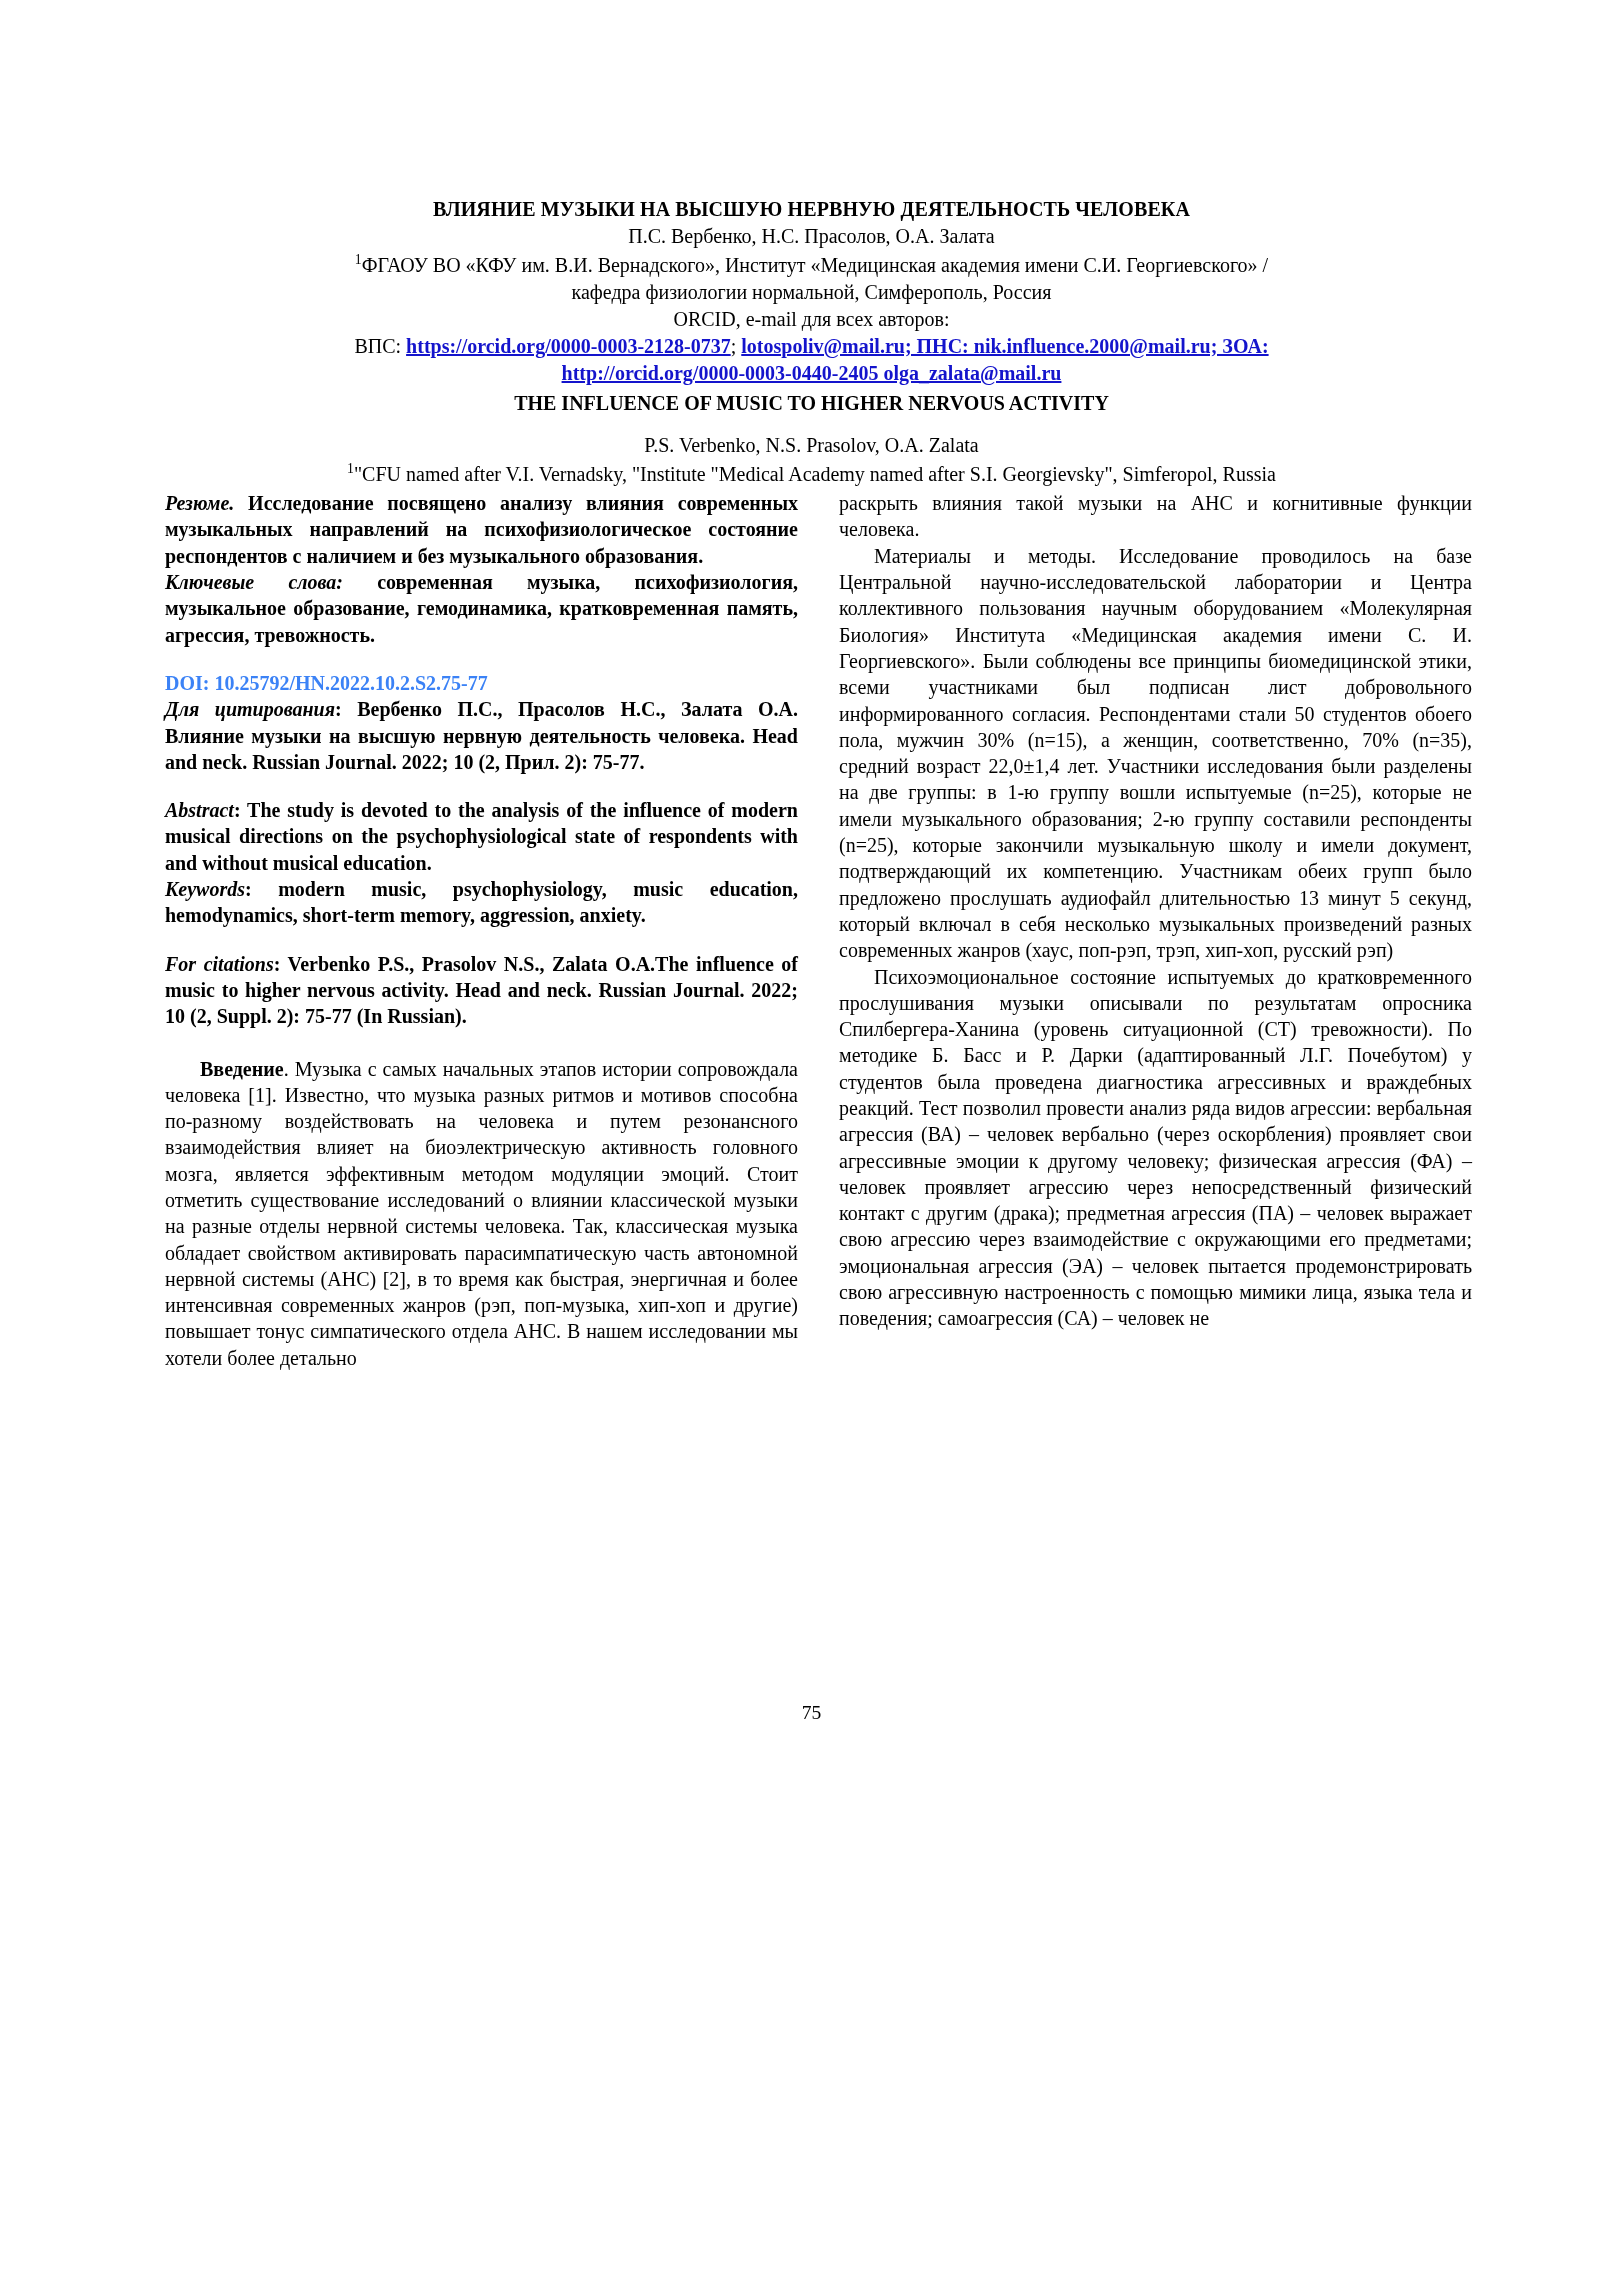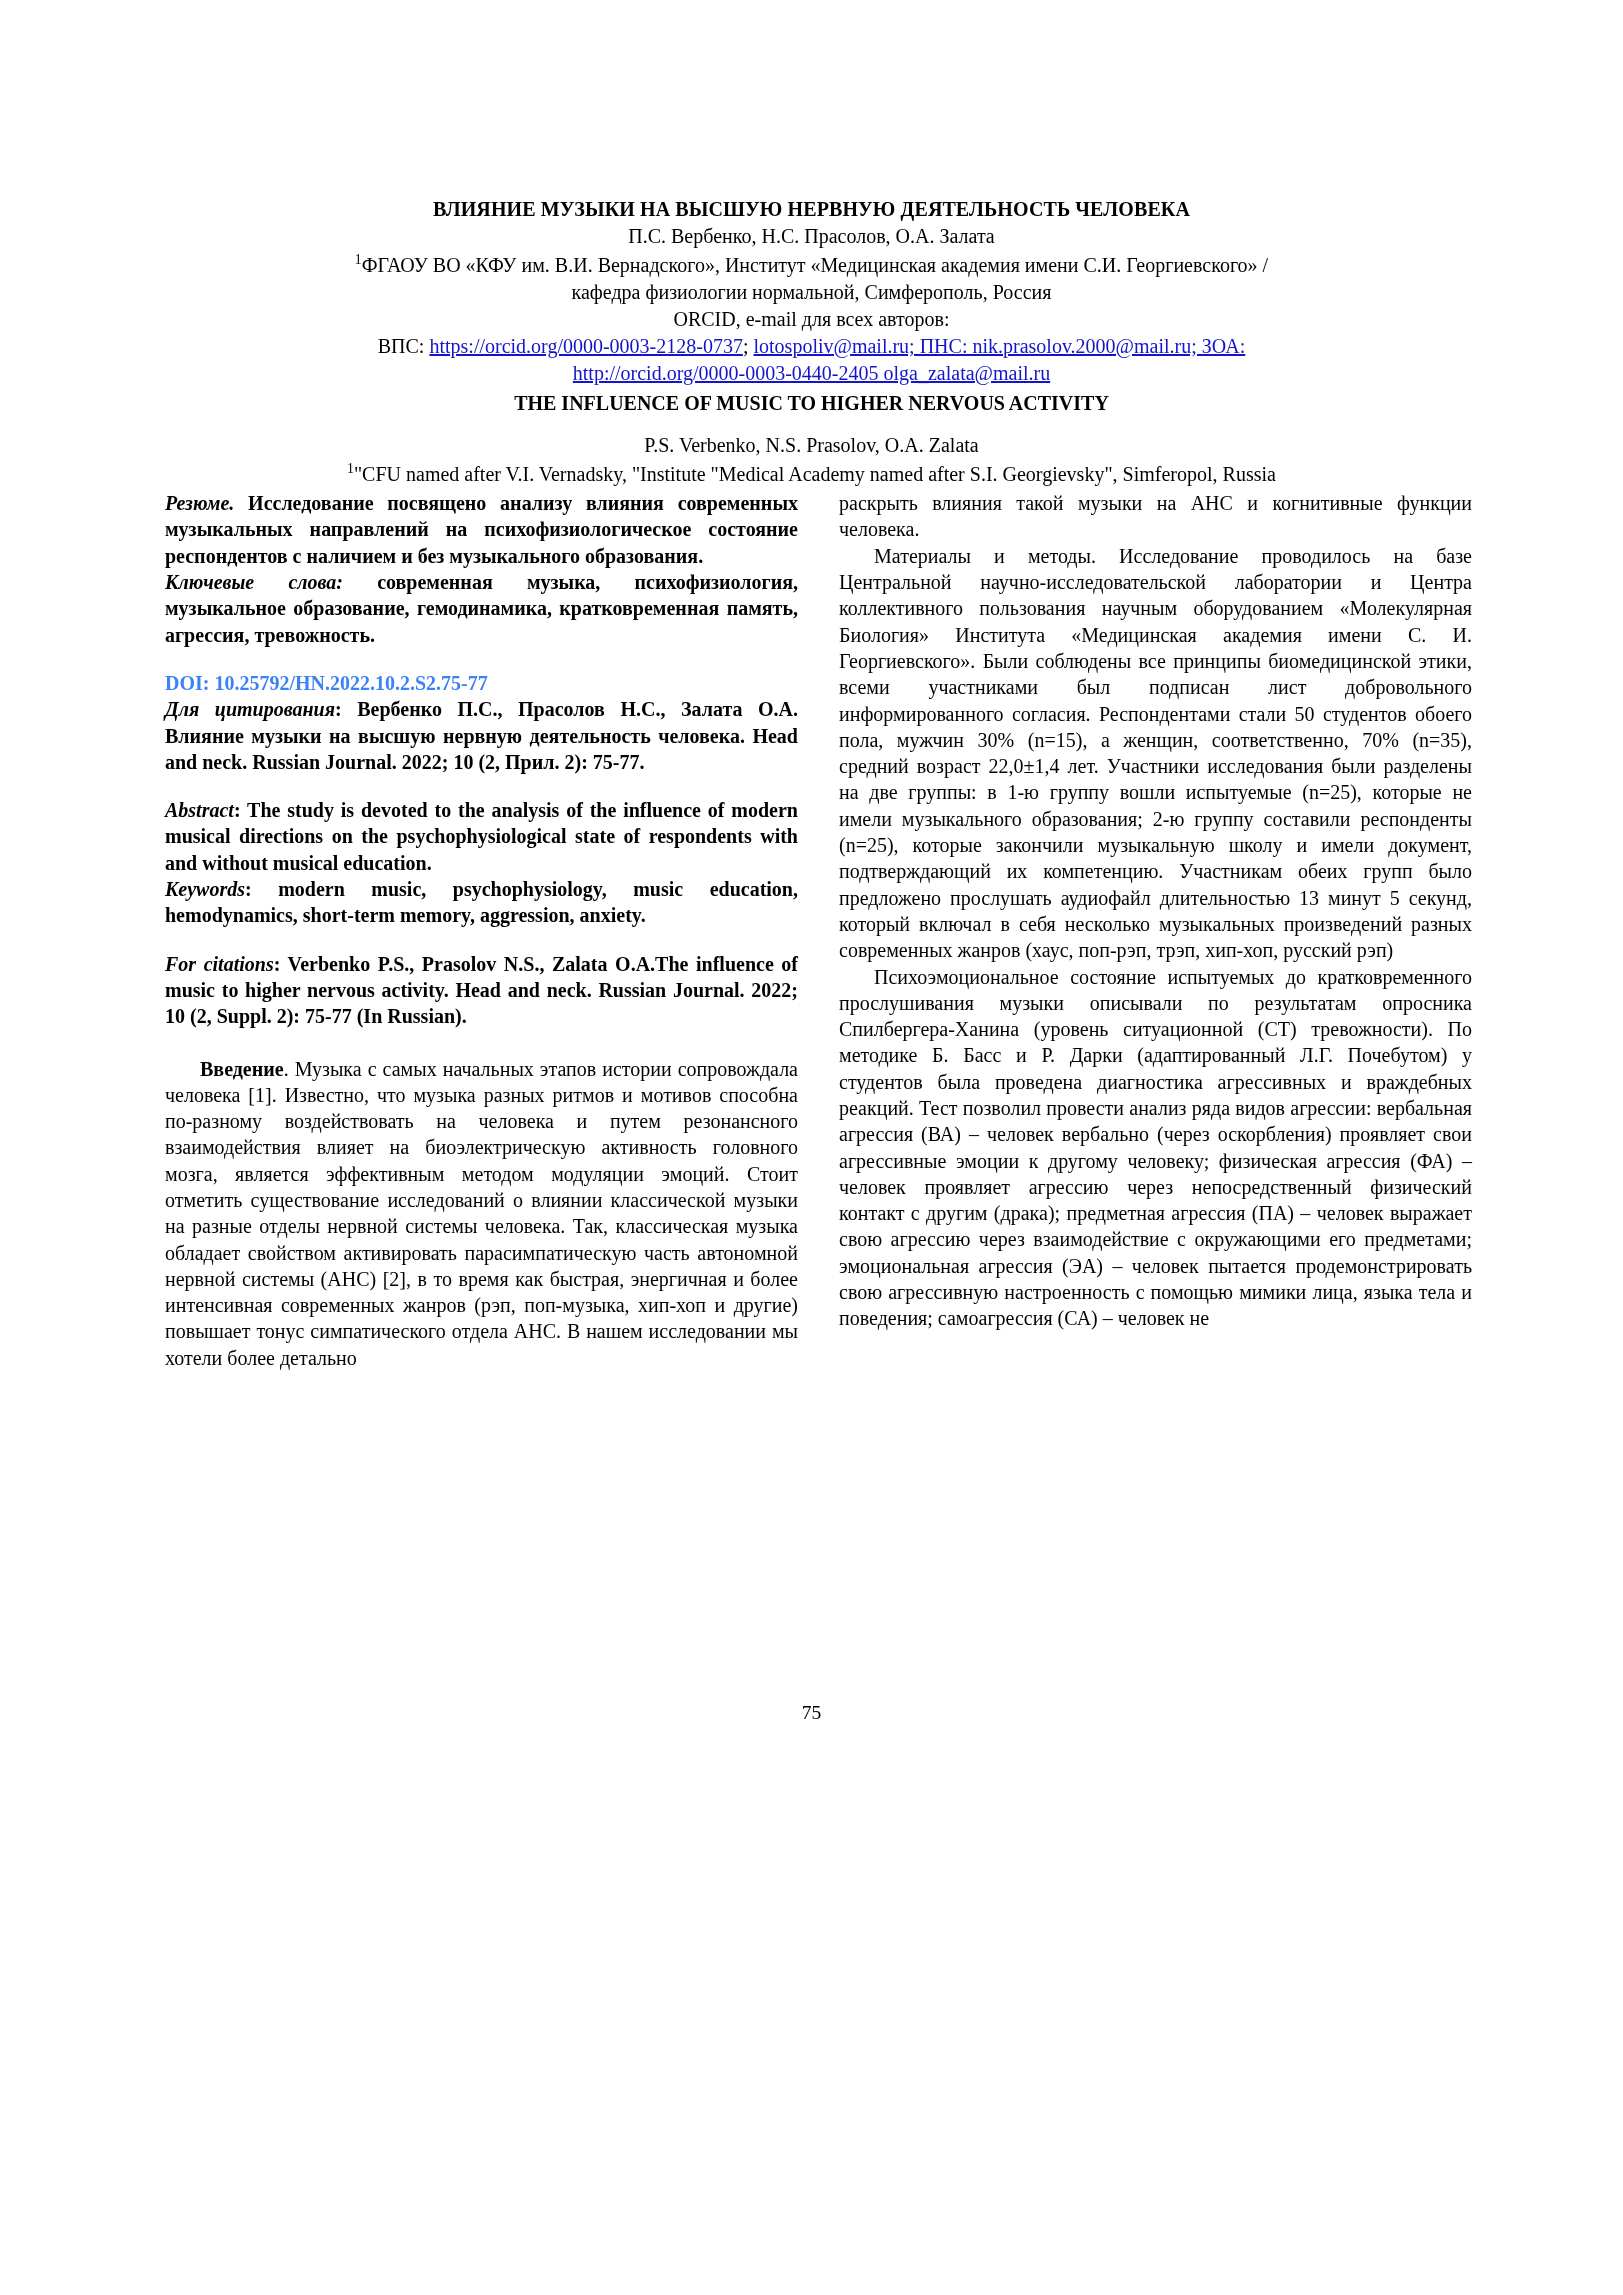--- a/index.html
+++ b/index.html
@@ -41,20 +41,21 @@
     margin-top: 1.3px;
   }
   .orcid-line {
     font-size: 20px;
     margin-top: 1.3px;
   }
   .link {
     color: #1414cc;
     text-decoration: underline;
     word-break: break-word;
+    font-weight: bold;
   }
   .title-en {
     font-weight: bold;
     font-size: 20px;
     margin-top: 3.9px;
   }
   .authors-en {
     font-size: 20px;
     margin-top: 16px;
     text-align: center;
@@ -107,21 +108,21 @@
 <body>
 
 <div class="page">
 
   <div class="header-block">
     <div class="title-ru">ВЛИЯНИЕ МУЗЫКИ НА ВЫСШУЮ НЕРВНУЮ ДЕЯТЕЛЬНОСТЬ ЧЕЛОВЕКА</div>
     <div class="authors-ru">П.С. Вербенко, Н.С. Прасолов, О.А. Залата</div>
     <div class="affil-ru"><span class="sup">1</span><span>ФГАОУ ВО «КФУ им. В.И. Вернадского», Институт «Медицинская академия имени С.И. Георгиевского» /</span></div>
     <div class="affil-ru">кафедра физиологии нормальной, Симферополь, Россия</div>
     <div class="orcid-line">ORCID, e-mail для всех авторов:</div>
-    <div class="orcid-line"><span>ВПС: </span><a class="link" href="#">https://orcid.org/0000-0003-2128-0737</a><span>; </span><a class="link" href="#">lotospoliv@mail.ru; ПНС: nik.prasolov.2000@mail.ru; ЗОА:</a></div>
+    <div class="orcid-line"><span>ВПС: </span><a class="link" href="#">https://orcid.org/0000-0003-2128-0737</a><span>; </span><a class="link" href="#">lotospoliv@mail.ru; ПНС: nik.influence.2000@mail.ru; ЗОА:</a></div>
     <div class="orcid-line"><a class="link" href="#">http://orcid.org/0000-0003-0440-2405 olga_zalata@mail.ru</a></div>
     <div class="title-en">THE INFLUENCE OF MUSIC TO HIGHER NERVOUS ACTIVITY</div>
     <div class="authors-en">P.S. Verbenko, N.S. Prasolov, O.A. Zalata</div>
     <div class="affil-en"><span class="sup">1</span><span>"CFU named after V.I. Vernadsky, "Institute "Medical Academy named after S.I. Georgievsky", Simferopol, Russia</span></div>
   </div>
 
   <div class="columns">
 
     <div class="col">
       <p><span class="bi">Резюме.</span><span class="bold"> Исследование посвящено анализу влияния современных музыкальных направлений на психофизиологическое состояние респондентов с наличием и без музыкального образования.</span></p>

